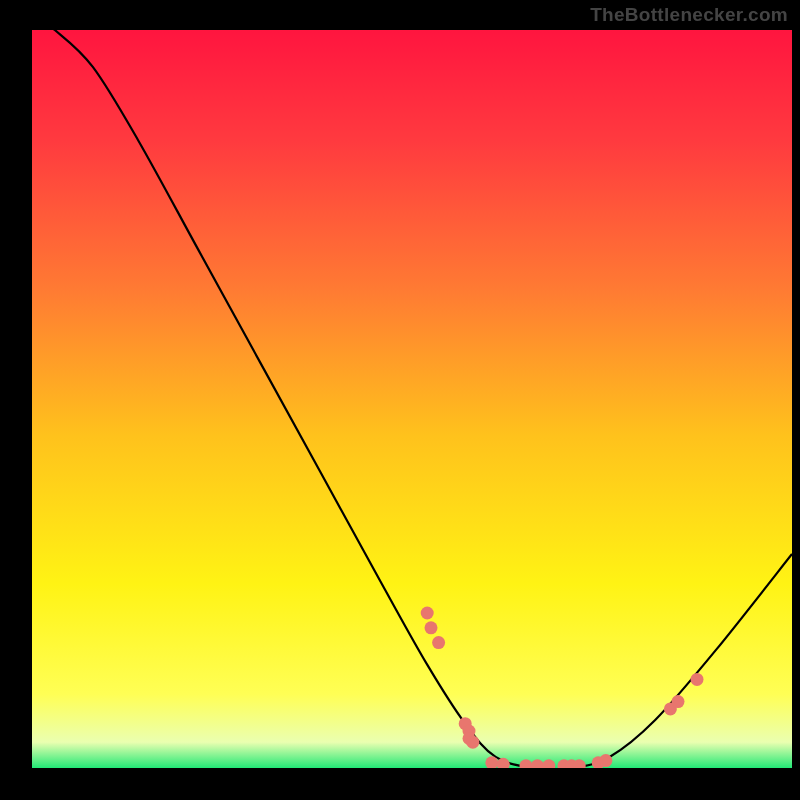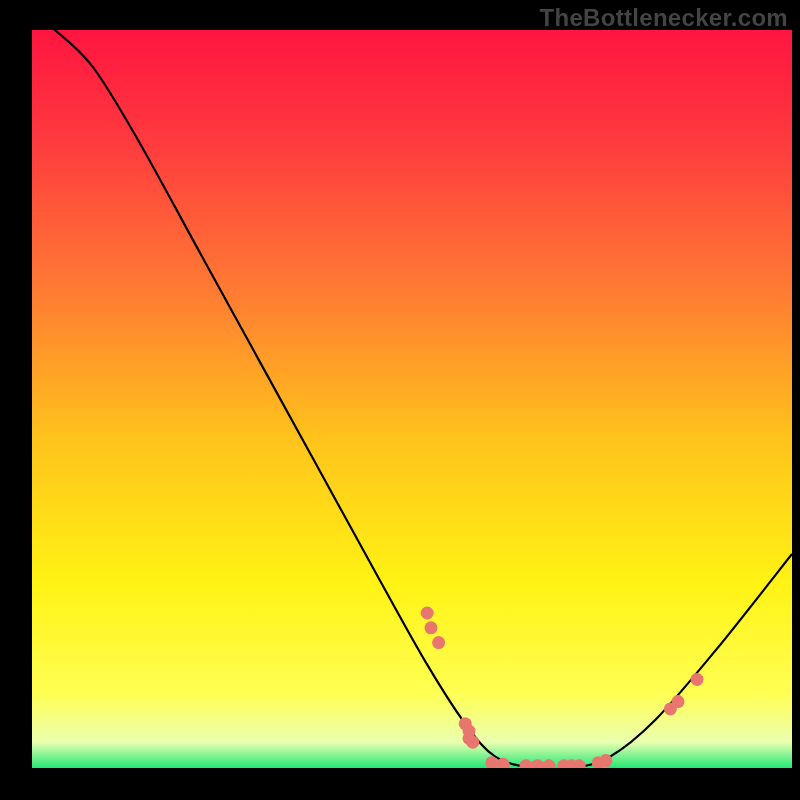--- a/index.html
+++ b/index.html
@@ -14,21 +14,21 @@
   .chart-wrap {
     position: relative;
     width: 800px;
     height: 800px;
   }
   .watermark {
     position: absolute;
     top: 4px;
     right: 12px;
     color: #444;
-    font-size: 24px;
+    font-size: 19px;
     font-weight: bold;
     text-align: center;
     z-index: 10;
     letter-spacing: 0.3px;
   }
   svg.chart {
     position: absolute;
     left: 0;
     top: 0;
   }

